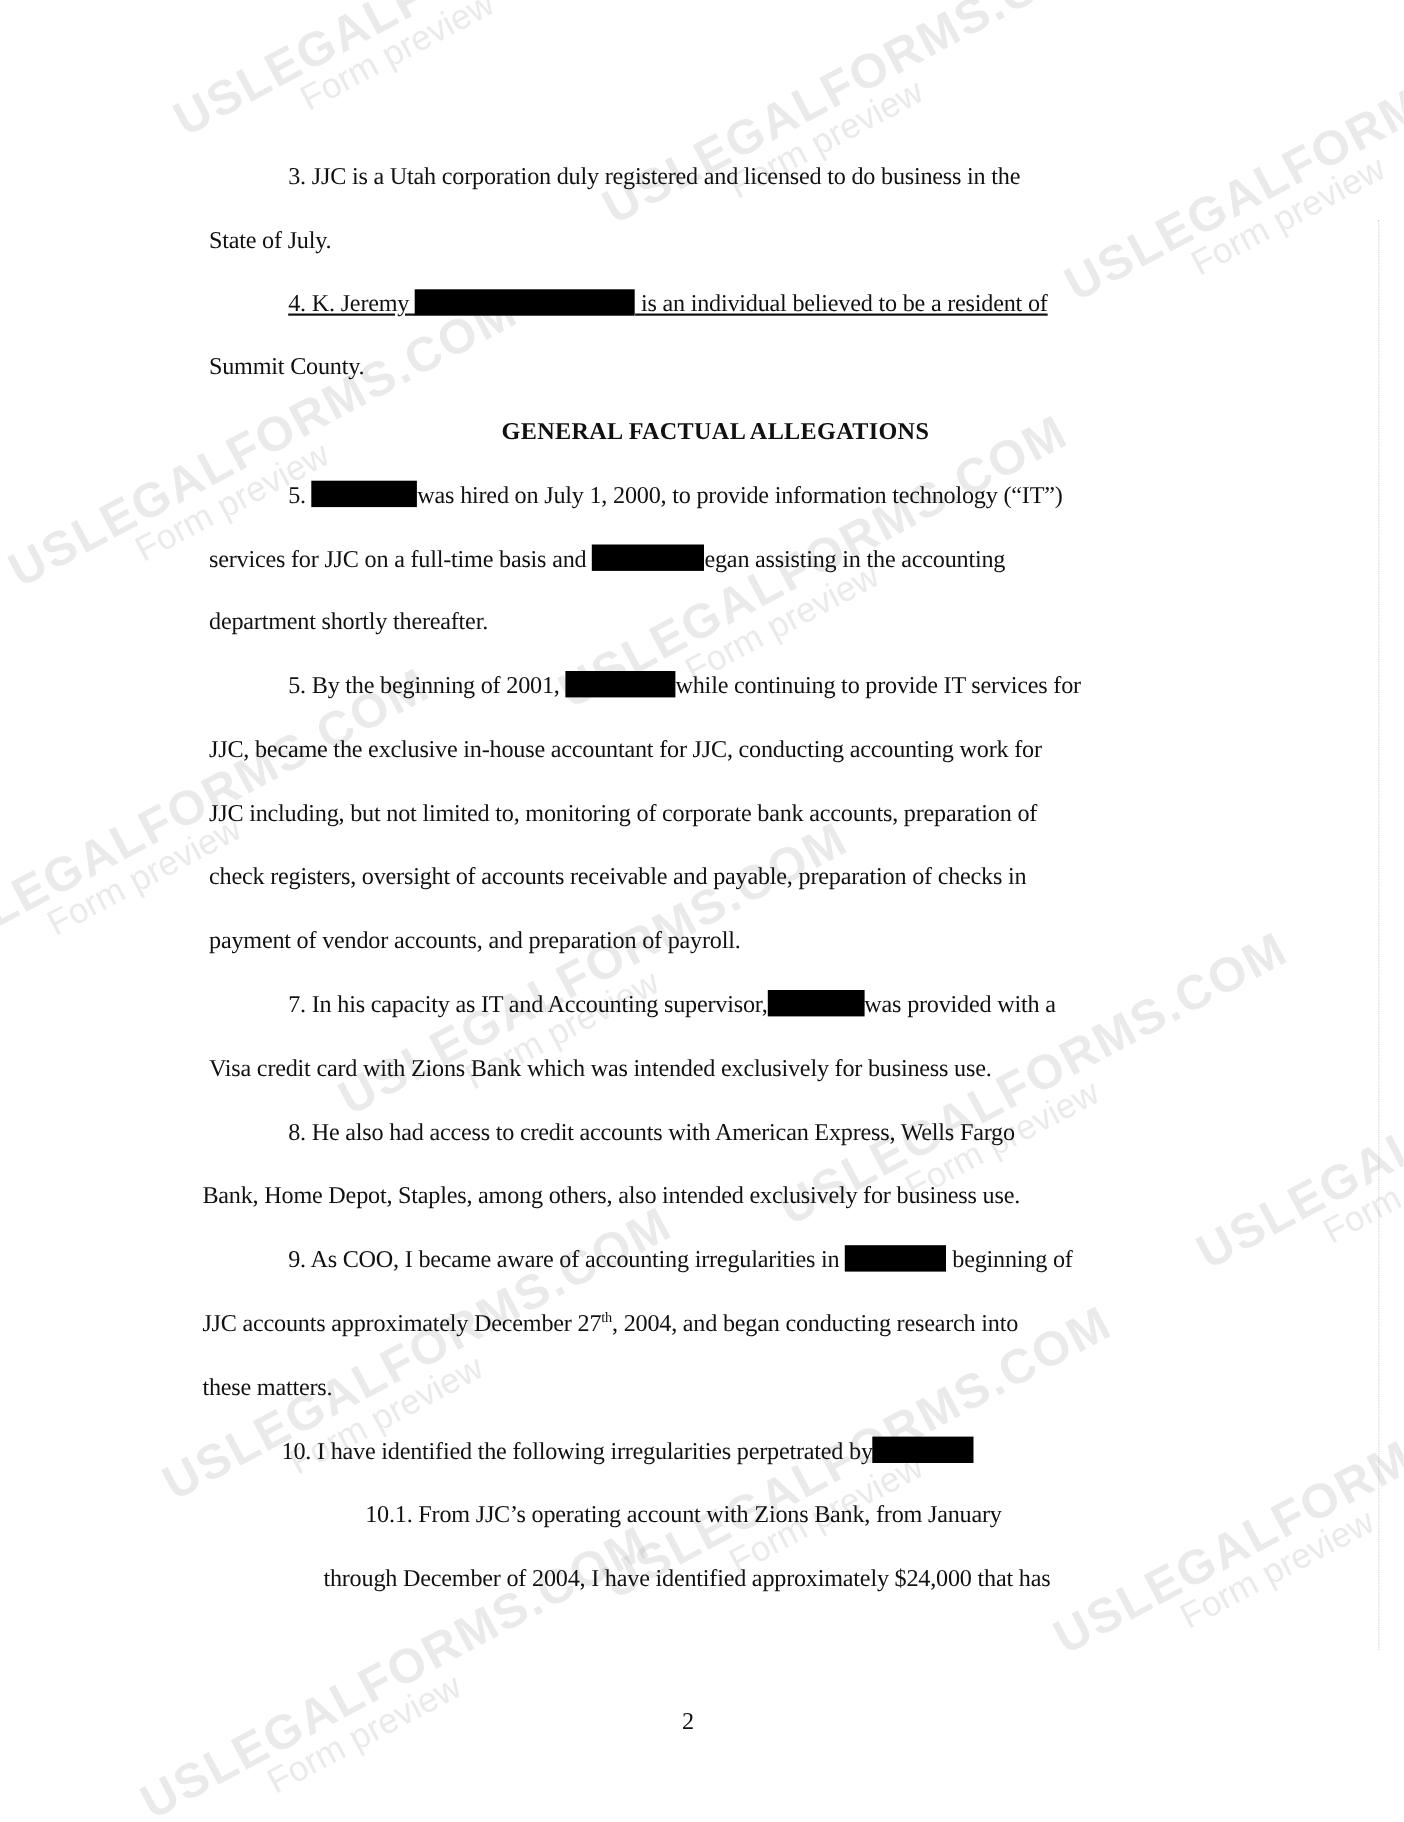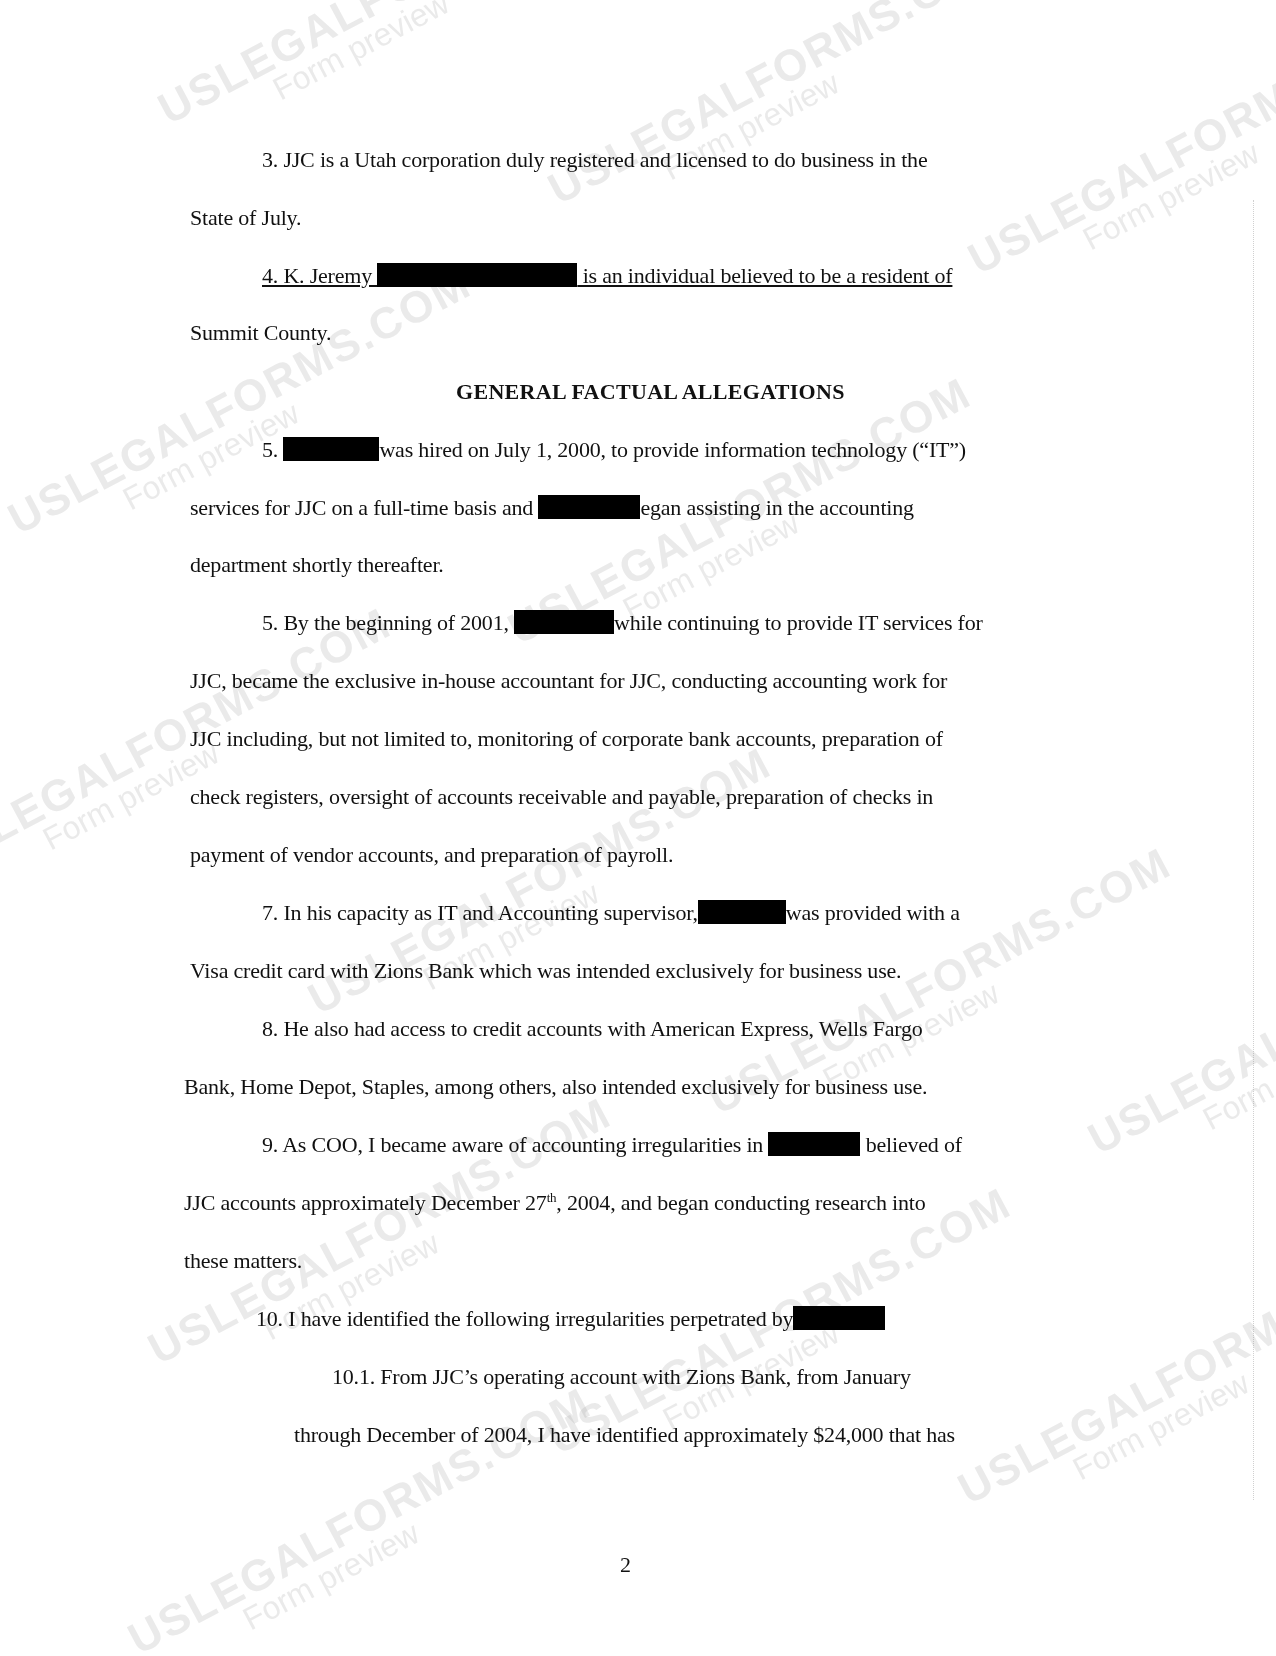--- a/index.html
+++ b/index.html
@@ -95,21 +95,21 @@
   <div class="line" style="left:190px;top:726px;">JJC including, but not limited to, monitoring of corporate bank accounts, preparation of</div>
   <div class="line" style="left:190px;top:784px;">check registers, oversight of accounts receivable and payable, preparation of checks in</div>
   <div class="line" style="left:190px;top:842px;">payment of vendor accounts, and preparation of payroll.</div>
 
   <div class="line" style="left:262px;top:900px;"><span>7.   In his capacity as IT and Accounting supervisor,</span><span class="redact" style="width:88px;"></span><span>was provided with a</span></div>
   <div class="line" style="left:190px;top:958px;">Visa credit card with Zions Bank which was intended exclusively for business use.</div>
 
   <div class="line" style="left:262px;top:1016px;">8.   He also had access to credit accounts with American Express, Wells Fargo</div>
   <div class="line" style="left:184px;top:1074px;">Bank, Home Depot, Staples, among others, also intended exclusively for business use.</div>
 
-  <div class="line" style="left:262px;top:1132px;"><span>9.   As COO, I became aware of accounting irregularities in </span><span class="redact" style="width:92px;"></span><span> believed of</span></div>
+  <div class="line" style="left:262px;top:1132px;"><span>9.   As COO, I became aware of accounting irregularities in </span><span class="redact" style="width:92px;"></span><span> beginning of</span></div>
   <div class="line" style="left:184px;top:1190px;"><span>JJC accounts approximately December 27</span><sup>th</sup><span>, 2004, and began conducting research into</span></div>
   <div class="line" style="left:184px;top:1248px;">these matters.</div>
 
   <div class="line" style="left:256px;top:1306px;"><span>10. I have identified the following irregularities perpetrated by</span><span class="redact" style="width:92px;"></span></div>
 
   <div class="line" style="left:332px;top:1364px;">10.1.    From JJC’s operating account with Zions Bank, from January</div>
   <div class="line" style="left:294px;top:1422px;">through December of 2004, I have identified approximately $24,000 that has</div>
 
   <div class="pagenum">2</div>
 </div>

